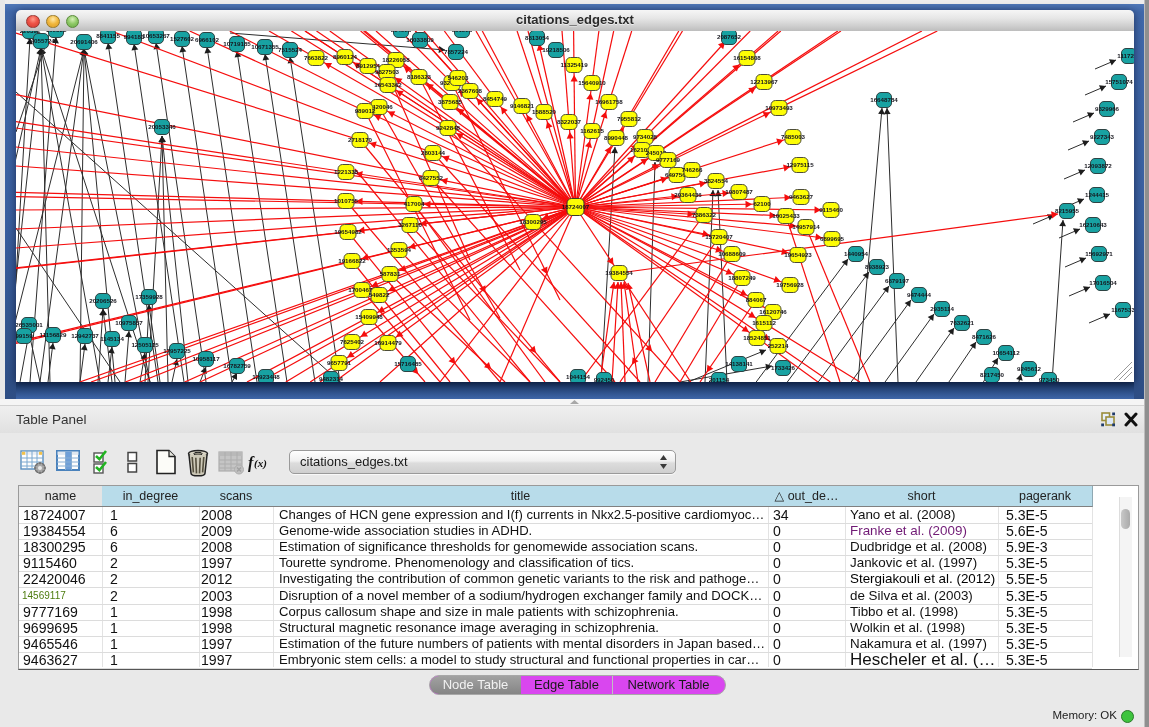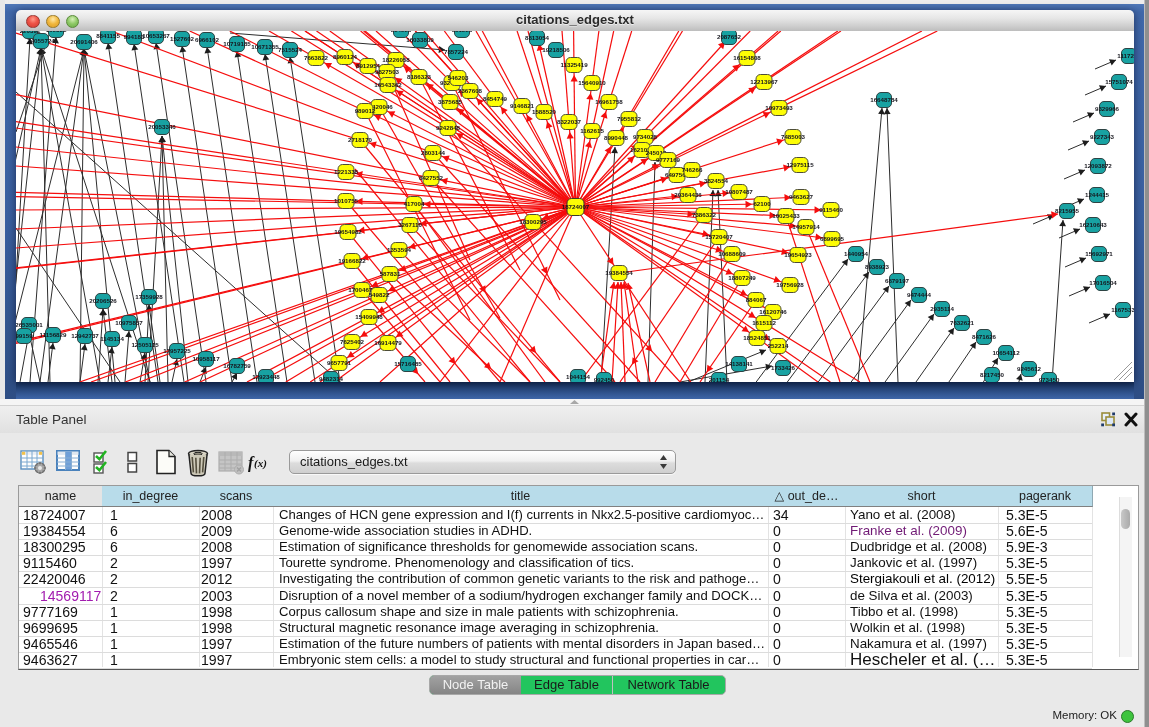--- a/index.html
+++ b/index.html
@@ -800,21 +800,21 @@
 <div style="position:absolute;left:1006px;top:555px;width:84px;height:16px;font-size:14.1px;color:#111;line-height:16px;white-space:nowrap;overflow:hidden;text-overflow:ellipsis;text-align:left">5.3E‑5</div>
 <div style="position:absolute;left:19px;top:571px;width:1073px;height:1px;background:#dcdcdc"></div>
 <div style="position:absolute;left:23px;top:571px;width:77px;height:16px;font-size:14.1px;color:#111;line-height:16px;white-space:nowrap;overflow:hidden;text-overflow:ellipsis;text-align:left">22420046</div>
 <div style="position:absolute;left:110px;top:571px;width:87px;height:16px;font-size:14.1px;color:#111;line-height:16px;white-space:nowrap;overflow:hidden;text-overflow:ellipsis;text-align:left">2</div>
 <div style="position:absolute;left:201px;top:571px;width:70px;height:16px;font-size:14.1px;color:#111;line-height:16px;white-space:nowrap;overflow:hidden;text-overflow:ellipsis;text-align:left">2012</div>
 <div style="position:absolute;left:279px;top:571px;width:487px;height:16px;font-size:13.1px;color:#111;line-height:16px;white-space:nowrap;overflow:hidden;text-overflow:ellipsis;text-align:left">Investigating the contribution of common genetic variants to the risk and pathogenesis of ADHD</div>
 <div style="position:absolute;left:773px;top:571px;width:70px;height:16px;font-size:14.1px;color:#111;line-height:16px;white-space:nowrap;overflow:hidden;text-overflow:ellipsis;text-align:left">0</div>
 <div style="position:absolute;left:850px;top:571px;width:146px;height:16px;font-size:13.4px;color:#000000;line-height:16px;white-space:nowrap;overflow:hidden;text-overflow:ellipsis;text-align:left">Stergiakouli et al. (2012)</div>
 <div style="position:absolute;left:1006px;top:571px;width:84px;height:16px;font-size:14.1px;color:#111;line-height:16px;white-space:nowrap;overflow:hidden;text-overflow:ellipsis;text-align:left">5.5E‑5</div>
 <div style="position:absolute;left:19px;top:587px;width:1073px;height:1px;background:#dcdcdc"></div>
-<div style="position:absolute;left:40px;top:588px;width:77px;height:16px;font-size:14px;color:#a21caf;line-height:16px;white-space:nowrap;overflow:hidden;text-overflow:ellipsis;text-align:left">14569117</div>
+<div style="position:absolute;left:22px;top:588px;width:77px;height:16px;font-size:10px;color:#4d7c0f;line-height:16px;white-space:nowrap;overflow:hidden;text-overflow:ellipsis;text-align:left">14569117</div>
 <div style="position:absolute;left:110px;top:588px;width:87px;height:16px;font-size:14.1px;color:#111;line-height:16px;white-space:nowrap;overflow:hidden;text-overflow:ellipsis;text-align:left">2</div>
 <div style="position:absolute;left:201px;top:588px;width:70px;height:16px;font-size:14.1px;color:#111;line-height:16px;white-space:nowrap;overflow:hidden;text-overflow:ellipsis;text-align:left">2003</div>
 <div style="position:absolute;left:279px;top:588px;width:487px;height:16px;font-size:13.1px;color:#111;line-height:16px;white-space:nowrap;overflow:hidden;text-overflow:ellipsis;text-align:left">Disruption of a novel member of a sodium/hydrogen exchanger family and DOCK3 is associated</div>
 <div style="position:absolute;left:773px;top:588px;width:70px;height:16px;font-size:14.1px;color:#111;line-height:16px;white-space:nowrap;overflow:hidden;text-overflow:ellipsis;text-align:left">0</div>
 <div style="position:absolute;left:850px;top:588px;width:146px;height:16px;font-size:13.4px;color:#111;line-height:16px;white-space:nowrap;overflow:hidden;text-overflow:ellipsis;text-align:left">de Silva et al. (2003)</div>
 <div style="position:absolute;left:1006px;top:588px;width:84px;height:16px;font-size:14.1px;color:#111;line-height:16px;white-space:nowrap;overflow:hidden;text-overflow:ellipsis;text-align:left">5.3E‑5</div>
 <div style="position:absolute;left:19px;top:604px;width:1073px;height:1px;background:#dcdcdc"></div>
 <div style="position:absolute;left:23px;top:604px;width:77px;height:16px;font-size:14.1px;color:#111;line-height:16px;white-space:nowrap;overflow:hidden;text-overflow:ellipsis;text-align:left">9777169</div>
 <div style="position:absolute;left:110px;top:604px;width:87px;height:16px;font-size:14.1px;color:#111;line-height:16px;white-space:nowrap;overflow:hidden;text-overflow:ellipsis;text-align:left">1</div>
 <div style="position:absolute;left:201px;top:604px;width:70px;height:16px;font-size:14.1px;color:#111;line-height:16px;white-space:nowrap;overflow:hidden;text-overflow:ellipsis;text-align:left">1998</div>
@@ -844,21 +844,21 @@
 <div style="position:absolute;left:201px;top:652px;width:70px;height:16px;font-size:14.1px;color:#111;line-height:16px;white-space:nowrap;overflow:hidden;text-overflow:ellipsis;text-align:left">1997</div>
 <div style="position:absolute;left:279px;top:652px;width:487px;height:16px;font-size:13.1px;color:#111;line-height:16px;white-space:nowrap;overflow:hidden;text-overflow:ellipsis;text-align:left">Embryonic stem cells: a model to study structural and functional properties in cardiomyogenesis</div>
 <div style="position:absolute;left:773px;top:652px;width:70px;height:16px;font-size:14.1px;color:#111;line-height:16px;white-space:nowrap;overflow:hidden;text-overflow:ellipsis;text-align:left">0</div>
 <div style="position:absolute;left:850px;top:652px;width:146px;height:16px;font-size:17px;color:#111;line-height:16px;white-space:nowrap;overflow:hidden;text-overflow:ellipsis;text-align:center">Hescheler et al. (1997)</div>
 <div style="position:absolute;left:1006px;top:652px;width:84px;height:16px;font-size:14.1px;color:#111;line-height:16px;white-space:nowrap;overflow:hidden;text-overflow:ellipsis;text-align:left">5.3E‑5</div>
 <div style="position:absolute;left:19px;top:668px;width:1073px;height:1px;background:#dcdcdc"></div>
 
 <div class="abs" style="left:1119px;top:497px;width:12px;height:160px;background:#f4f4f4;border-left:1px solid #ddd"></div>
 <div class="abs" style="left:1120.5px;top:509px;width:9px;height:20px;background:linear-gradient(90deg,#c8c8c8,#aaaaaa);border-radius:5px"></div>
 
-<div class="abs" style="left:429px;top:675px;width:295px;height:18px;border:1px solid #a8a8a8;border-radius:5px;background:#22c55e;overflow:hidden">
+<div class="abs" style="left:429px;top:675px;width:295px;height:18px;border:1px solid #a8a8a8;border-radius:10px;background:#d946ef;overflow:hidden">
   <div class="abs" style="left:0;top:0;width:91px;height:18px;background:linear-gradient(180deg,#a2a2a2,#858585);
     color:#f2f2f2;font-size:13px;text-align:center;line-height:18px">Node Table</div>
   <div class="abs" style="left:91px;top:0;width:91px;height:18px;border-right:1px solid #c0c0c0;
     color:#1a1a1a;font-size:13px;text-align:center;line-height:18px">Edge Table</div>
   <div class="abs" style="left:182px;top:0;width:113px;height:18px;color:#1a1a1a;font-size:13px;
     text-align:center;line-height:18px">Network Table</div>
 </div>
 
 <div class="abs" style="left:1000px;top:709px;width:117px;text-align:right;font-size:11.5px;color:#222">Memory: OK</div>
 <div class="abs" style="left:1121px;top:710px;width:11px;height:11px;border-radius:50%;background:#3ec43e;border:1px solid #2a7a2a"></div>

